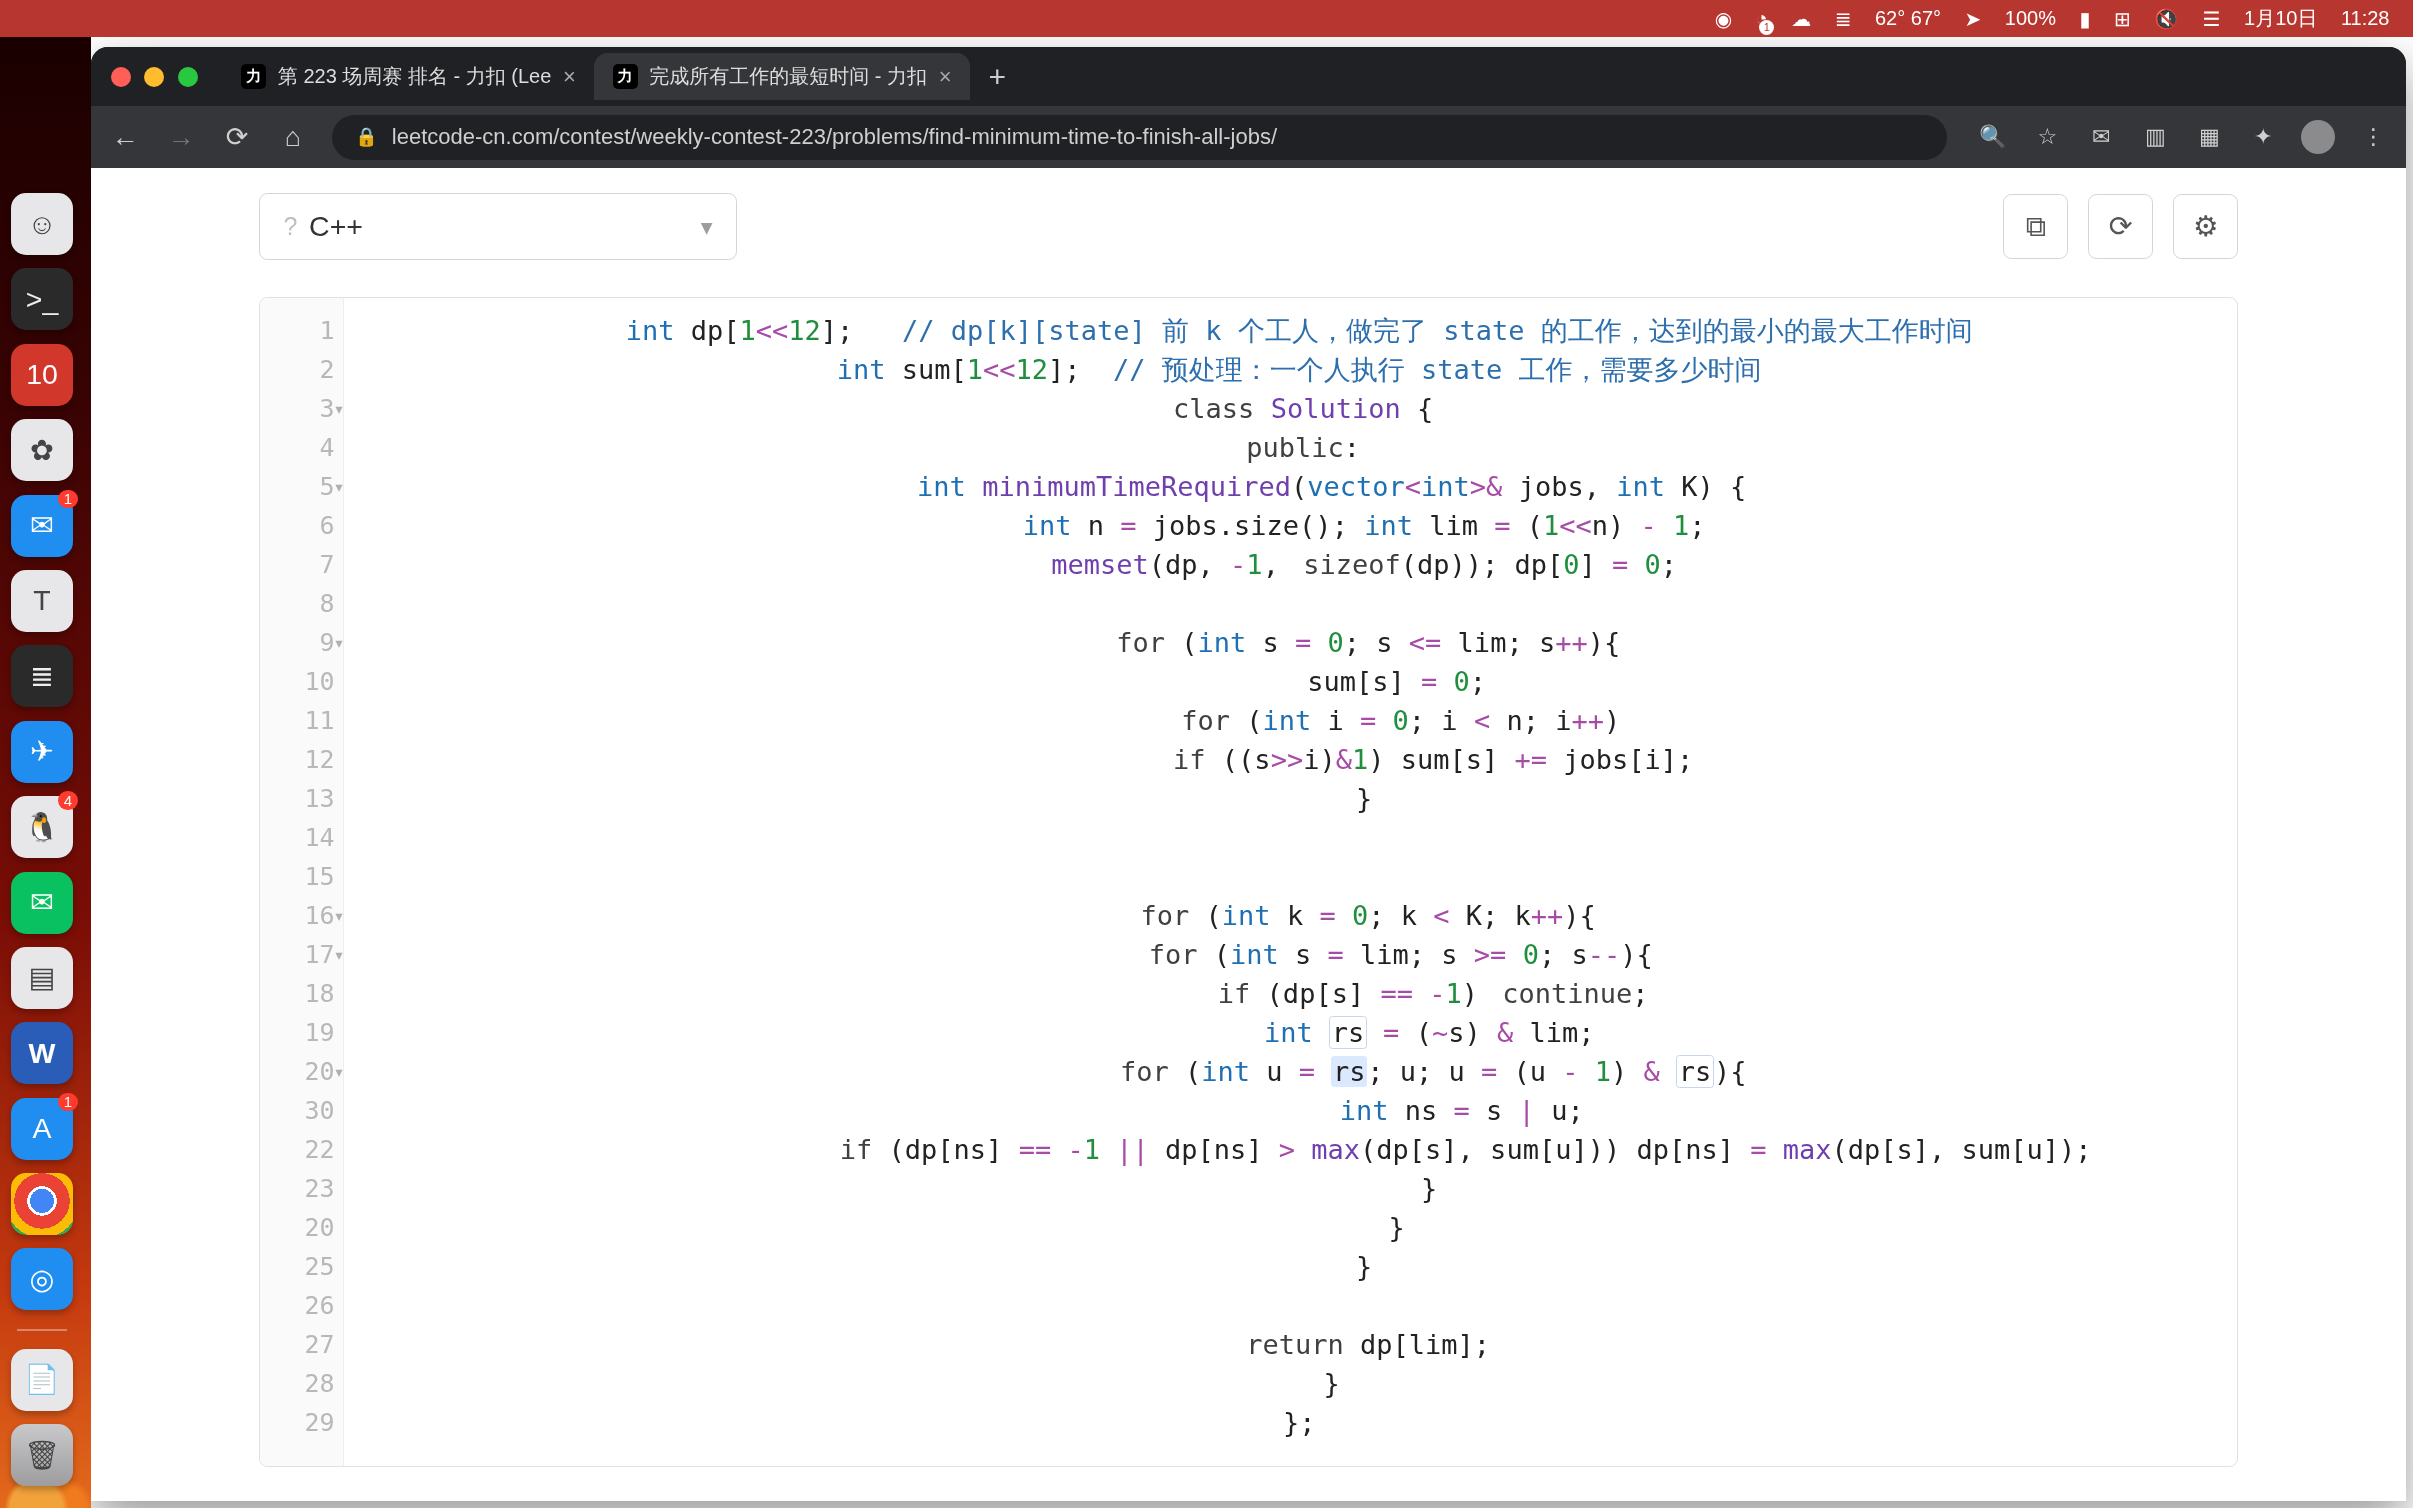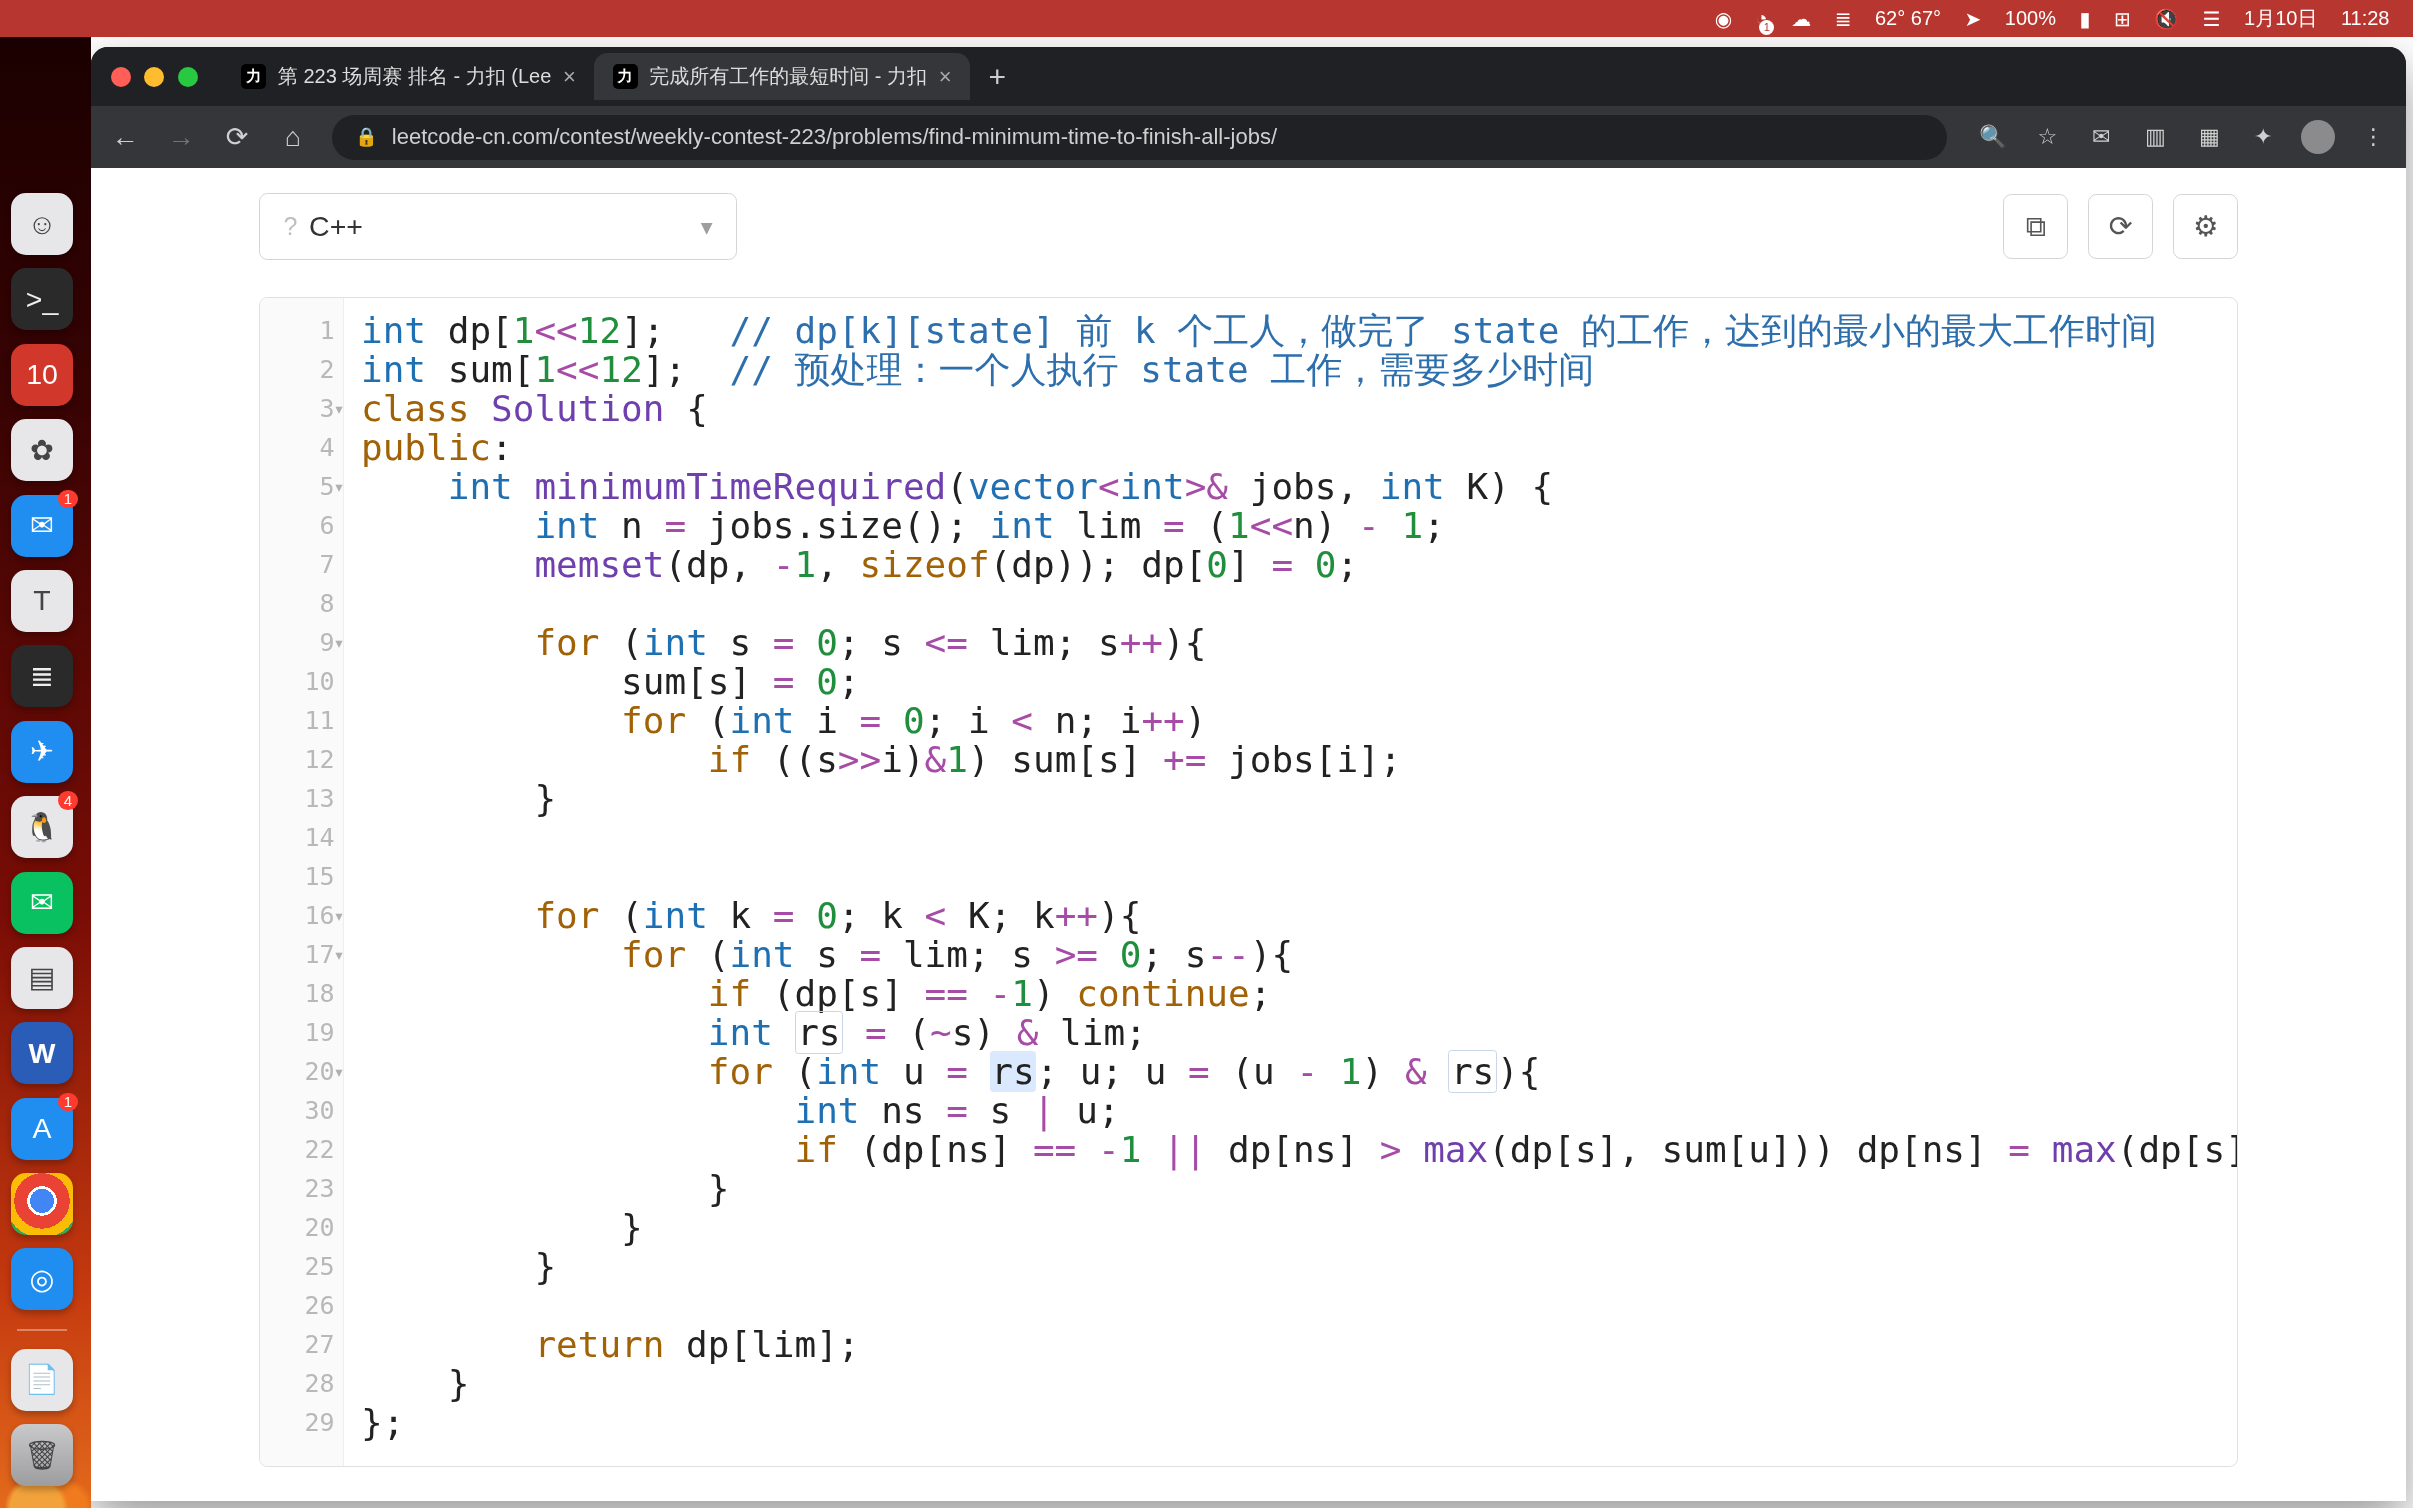--- a/index.html
+++ b/index.html
@@ -44,24 +44,24 @@
 .lang-select { width:478px; height:67px; border:1.3px solid #d4d4d4; border-radius:8.4px; display:flex; align-items:center; padding:0 23.5px; font-size:28.5px; color:#333; gap:11.7px; }
 .lang-select .q { color:#bfbfbf; font-size:25px; }
 .lang-select .caret { margin-left:auto; color:#9e9e9e; font-size:23.5px; }
 .toolbar-row .grow { flex:1; }
 .tb-btn { width:65px; height:65px; border:1.3px solid #d4d4d4; border-radius:8.4px; margin-left:20px; display:flex; align-items:center; justify-content:center; color:#555; font-size:28.5px; }
 
 .editor { position:absolute; top:129px; left:168px; right:168px; bottom:34px; border:1.3px solid #e0e0e0; border-radius:8.4px; display:flex; font-family:Menlo,Consolas,monospace; overflow:hidden; }
 .gutter { width:84px; background:#fafafa; border-right:0.8px solid #eee; padding:13.4px 0; }
 .gut-line { height:39px; display:flex; align-items:center; justify-content:flex-end; padding-right:8.4px; color:#b8b8b8; font-size:25px; position:relative; }
 .gut-line .fold { position:absolute; right:-1.7px; color:#b0b0b0; font-size:18.4px; }
-.code-area { flex:1; padding:13.4px 0 13.4px 17px; font-size:36px; line-height:39px; color:#222; white-space:pre; overflow:auto; }
+.code-area { flex:1; padding:13.4px 0 13.4px 17px; font-size:27px; line-height:39px; color:#222; white-space:pre; overflow:auto;text-align:center; }
 .code-line { height:39px; }
 
-.tk-kw { color:#a16207; }
+.tk-kw { color:#404040;margin-left:8px; }
 .tk-type { color:#1f6fb3; }
 .tk-num { color:#1f8f3d; }
 .tk-op { color:#a64ca6; }
 .tk-com { color:#2d6fad; }
 .tk-fn { color:#6f3fae; }
 .tk-hl { background:#dbe9ff; border-radius:3.4px; padding:0 1.7px; }
 .tk-box { border:0.8px solid #c9d6e8; border-radius:3.4px; padding:0 1.7px; }
 
 
 .dock { position:absolute; top:193px; left:0; width:84px; display:flex; flex-direction:column; align-items:center; gap:13.4px; z-index:50; }

